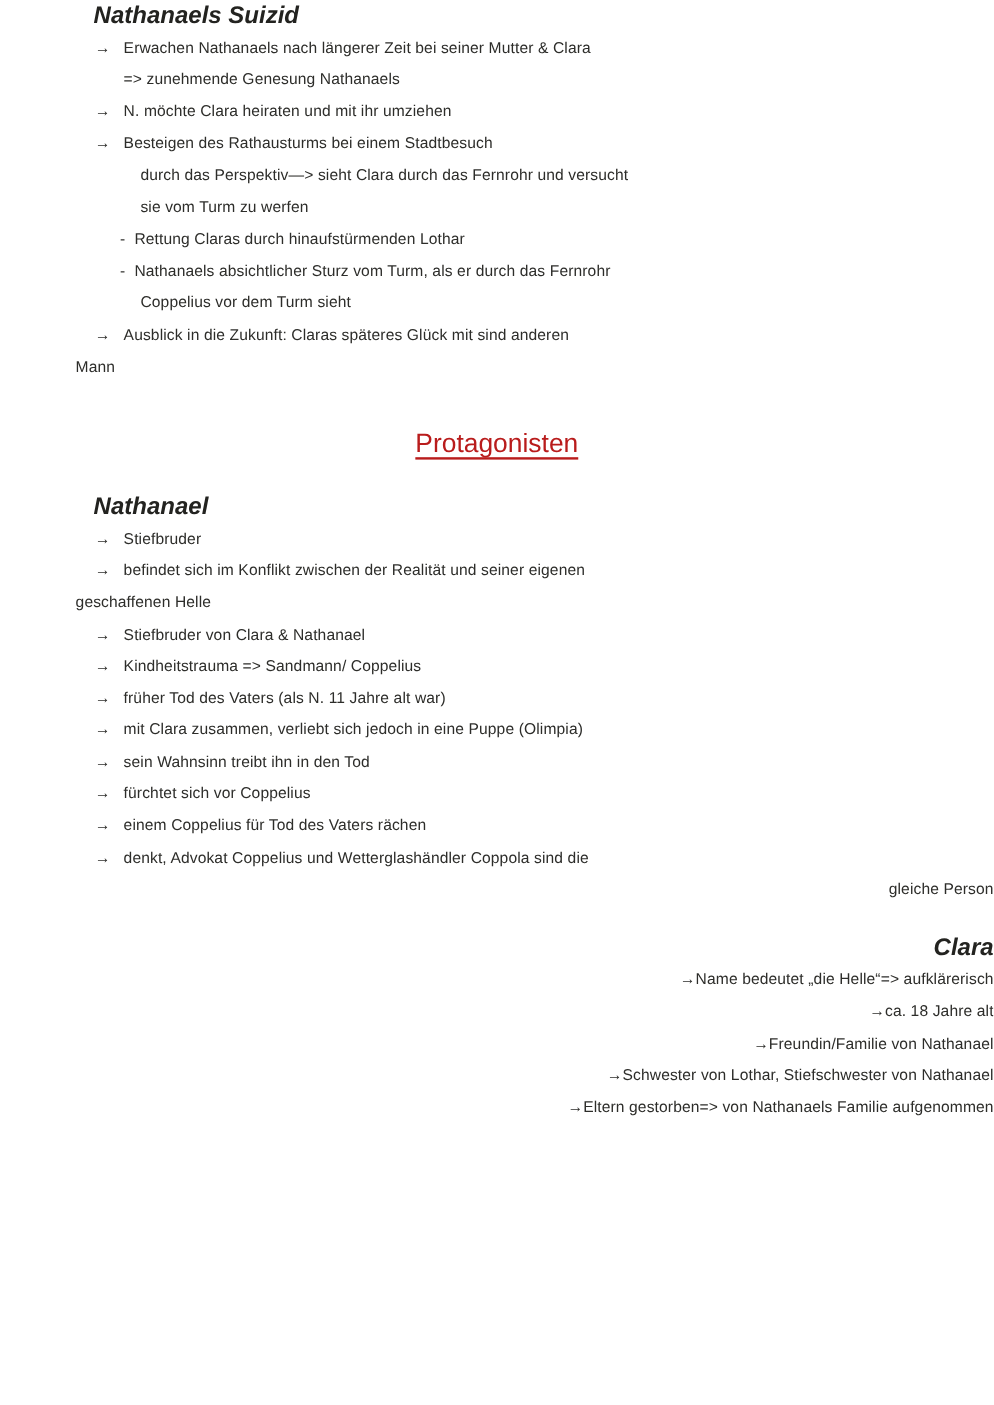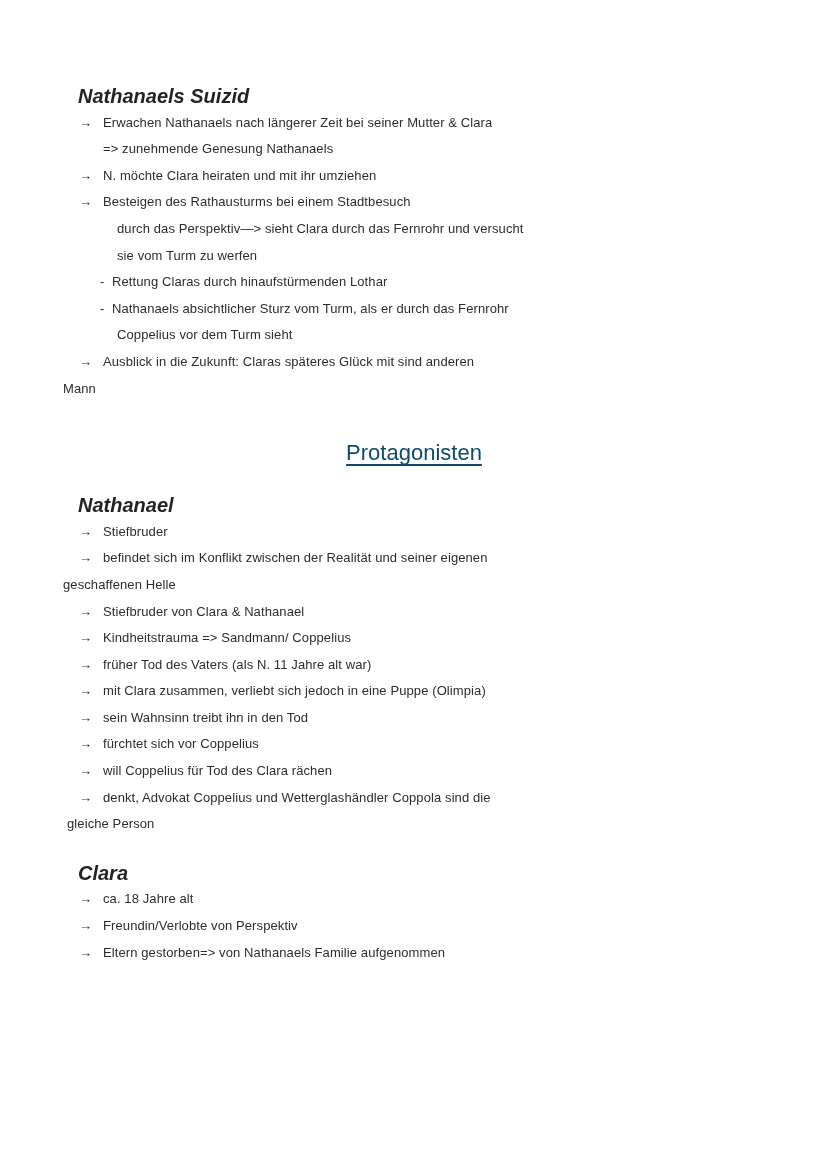--- a/index.html
+++ b/index.html
@@ -10,21 +10,20 @@
   .page {
     position: relative;
     width: 828px;
     height: 1171px;
     background: #ffffff;
     overflow: hidden;
     font-family: "Liberation Sans", "DejaVu Sans", sans-serif;
     color: #2d2d2a;
   }
   .content {
-    padding-top: 83px;
   }
   .sec-heading {
     margin: 0;
     padding-left: 78px;
     font-size: 20px;
     line-height: 26.6px;
     font-weight: bold;
     font-style: italic;
     color: #232320;
     white-space: nowrap;
@@ -38,36 +37,36 @@
   .line .marker {
     display: inline-block;
   }
   .line.arrow { padding-left: 79px; }
   .line.arrow .marker { width: 24px; }
   .line.imp { padding-left: 103px; }
   .line.dash { padding-left: 100px; }
   .line.dash .marker { width: 12px; }
   .line.dashcont { padding-left: 117px; }
   .line.margin { padding-left: 63px; }
-  .line.margin2 { padding-left: 67px; }
+  .line.margin2 { padding-left: 67px; text-align: right; }
   .center-title {
     margin-top: 37px;
     margin-bottom: 25px;
     text-align: center;
     font-size: 22px;
     line-height: 28px;
-    color: #0c4a6e;
+    color: #b91c1c;
   }
   .center-title .title-text {
     text-decoration: underline;
     text-underline-offset: 4px;
     text-decoration-thickness: 1.5px;
   }
   .section-nathanael { margin-top: 0px; }
-  .section-clara { margin-top: 22px; }
+  .section-clara { margin-top: 22px; text-align: right; }
 </style>
 </head>
 <body>
 
 <div class="page">
   <div class="content" id="content">
       <div class="section section-nathanaels-suizid">
         <h2 class="sec-heading">Nathanaels Suizid</h2>
         <div class="line arrow"><span class="marker">→</span><span class="txt">Erwachen Nathanaels nach längerer Zeit bei seiner Mutter &amp; Clara</span></div>
         <div class="line imp"><span class="txt">=&gt; zunehmende Genesung Nathanaels</span></div>
@@ -86,24 +85,26 @@
         <h2 class="sec-heading">Nathanael</h2>
         <div class="line arrow"><span class="marker">→</span><span class="txt">Stiefbruder</span></div>
         <div class="line arrow"><span class="marker">→</span><span class="txt">befindet sich im Konflikt zwischen der Realität und seiner eigenen</span></div>
         <div class="line margin"><span class="txt">geschaffenen Helle</span></div>
         <div class="line arrow"><span class="marker">→</span><span class="txt">Stiefbruder von Clara &amp; Nathanael</span></div>
         <div class="line arrow"><span class="marker">→</span><span class="txt">Kindheitstrauma =&gt; Sandmann/ Coppelius</span></div>
         <div class="line arrow"><span class="marker">→</span><span class="txt">früher Tod des Vaters (als N. 11 Jahre alt war)</span></div>
         <div class="line arrow"><span class="marker">→</span><span class="txt">mit Clara zusammen, verliebt sich jedoch in eine Puppe (Olimpia)</span></div>
         <div class="line arrow"><span class="marker">→</span><span class="txt">sein Wahnsinn treibt ihn in den Tod</span></div>
         <div class="line arrow"><span class="marker">→</span><span class="txt">fürchtet sich vor Coppelius</span></div>
-        <div class="line arrow"><span class="marker">→</span><span class="txt">will Coppelius für Tod des Clara rächen</span></div>
+        <div class="line arrow"><span class="marker">→</span><span class="txt">einem Coppelius für Tod des Vaters rächen</span></div>
         <div class="line arrow"><span class="marker">→</span><span class="txt">denkt, Advokat Coppelius und Wetterglashändler Coppola sind die</span></div>
         <div class="line margin2"><span class="txt">gleiche Person</span></div>
       </div>
       <div class="section section-clara">
         <h2 class="sec-heading">Clara</h2>
+        <div class="line arrow"><span class="marker">→</span><span class="txt">Name bedeutet „die Helle“=&gt; aufklärerisch</span></div>
         <div class="line arrow"><span class="marker">→</span><span class="txt">ca. 18 Jahre alt</span></div>
-        <div class="line arrow"><span class="marker">→</span><span class="txt">Freundin/Verlobte von Perspektiv</span></div>
+        <div class="line arrow"><span class="marker">→</span><span class="txt">Freundin/Familie von Nathanael</span></div>
+        <div class="line arrow"><span class="marker">→</span><span class="txt">Schwester von Lothar, Stiefschwester von Nathanael</span></div>
         <div class="line arrow"><span class="marker">→</span><span class="txt">Eltern gestorben=&gt; von Nathanaels Familie aufgenommen</span></div>
       </div>
     </div>
 </div>
 
 </body></html>

